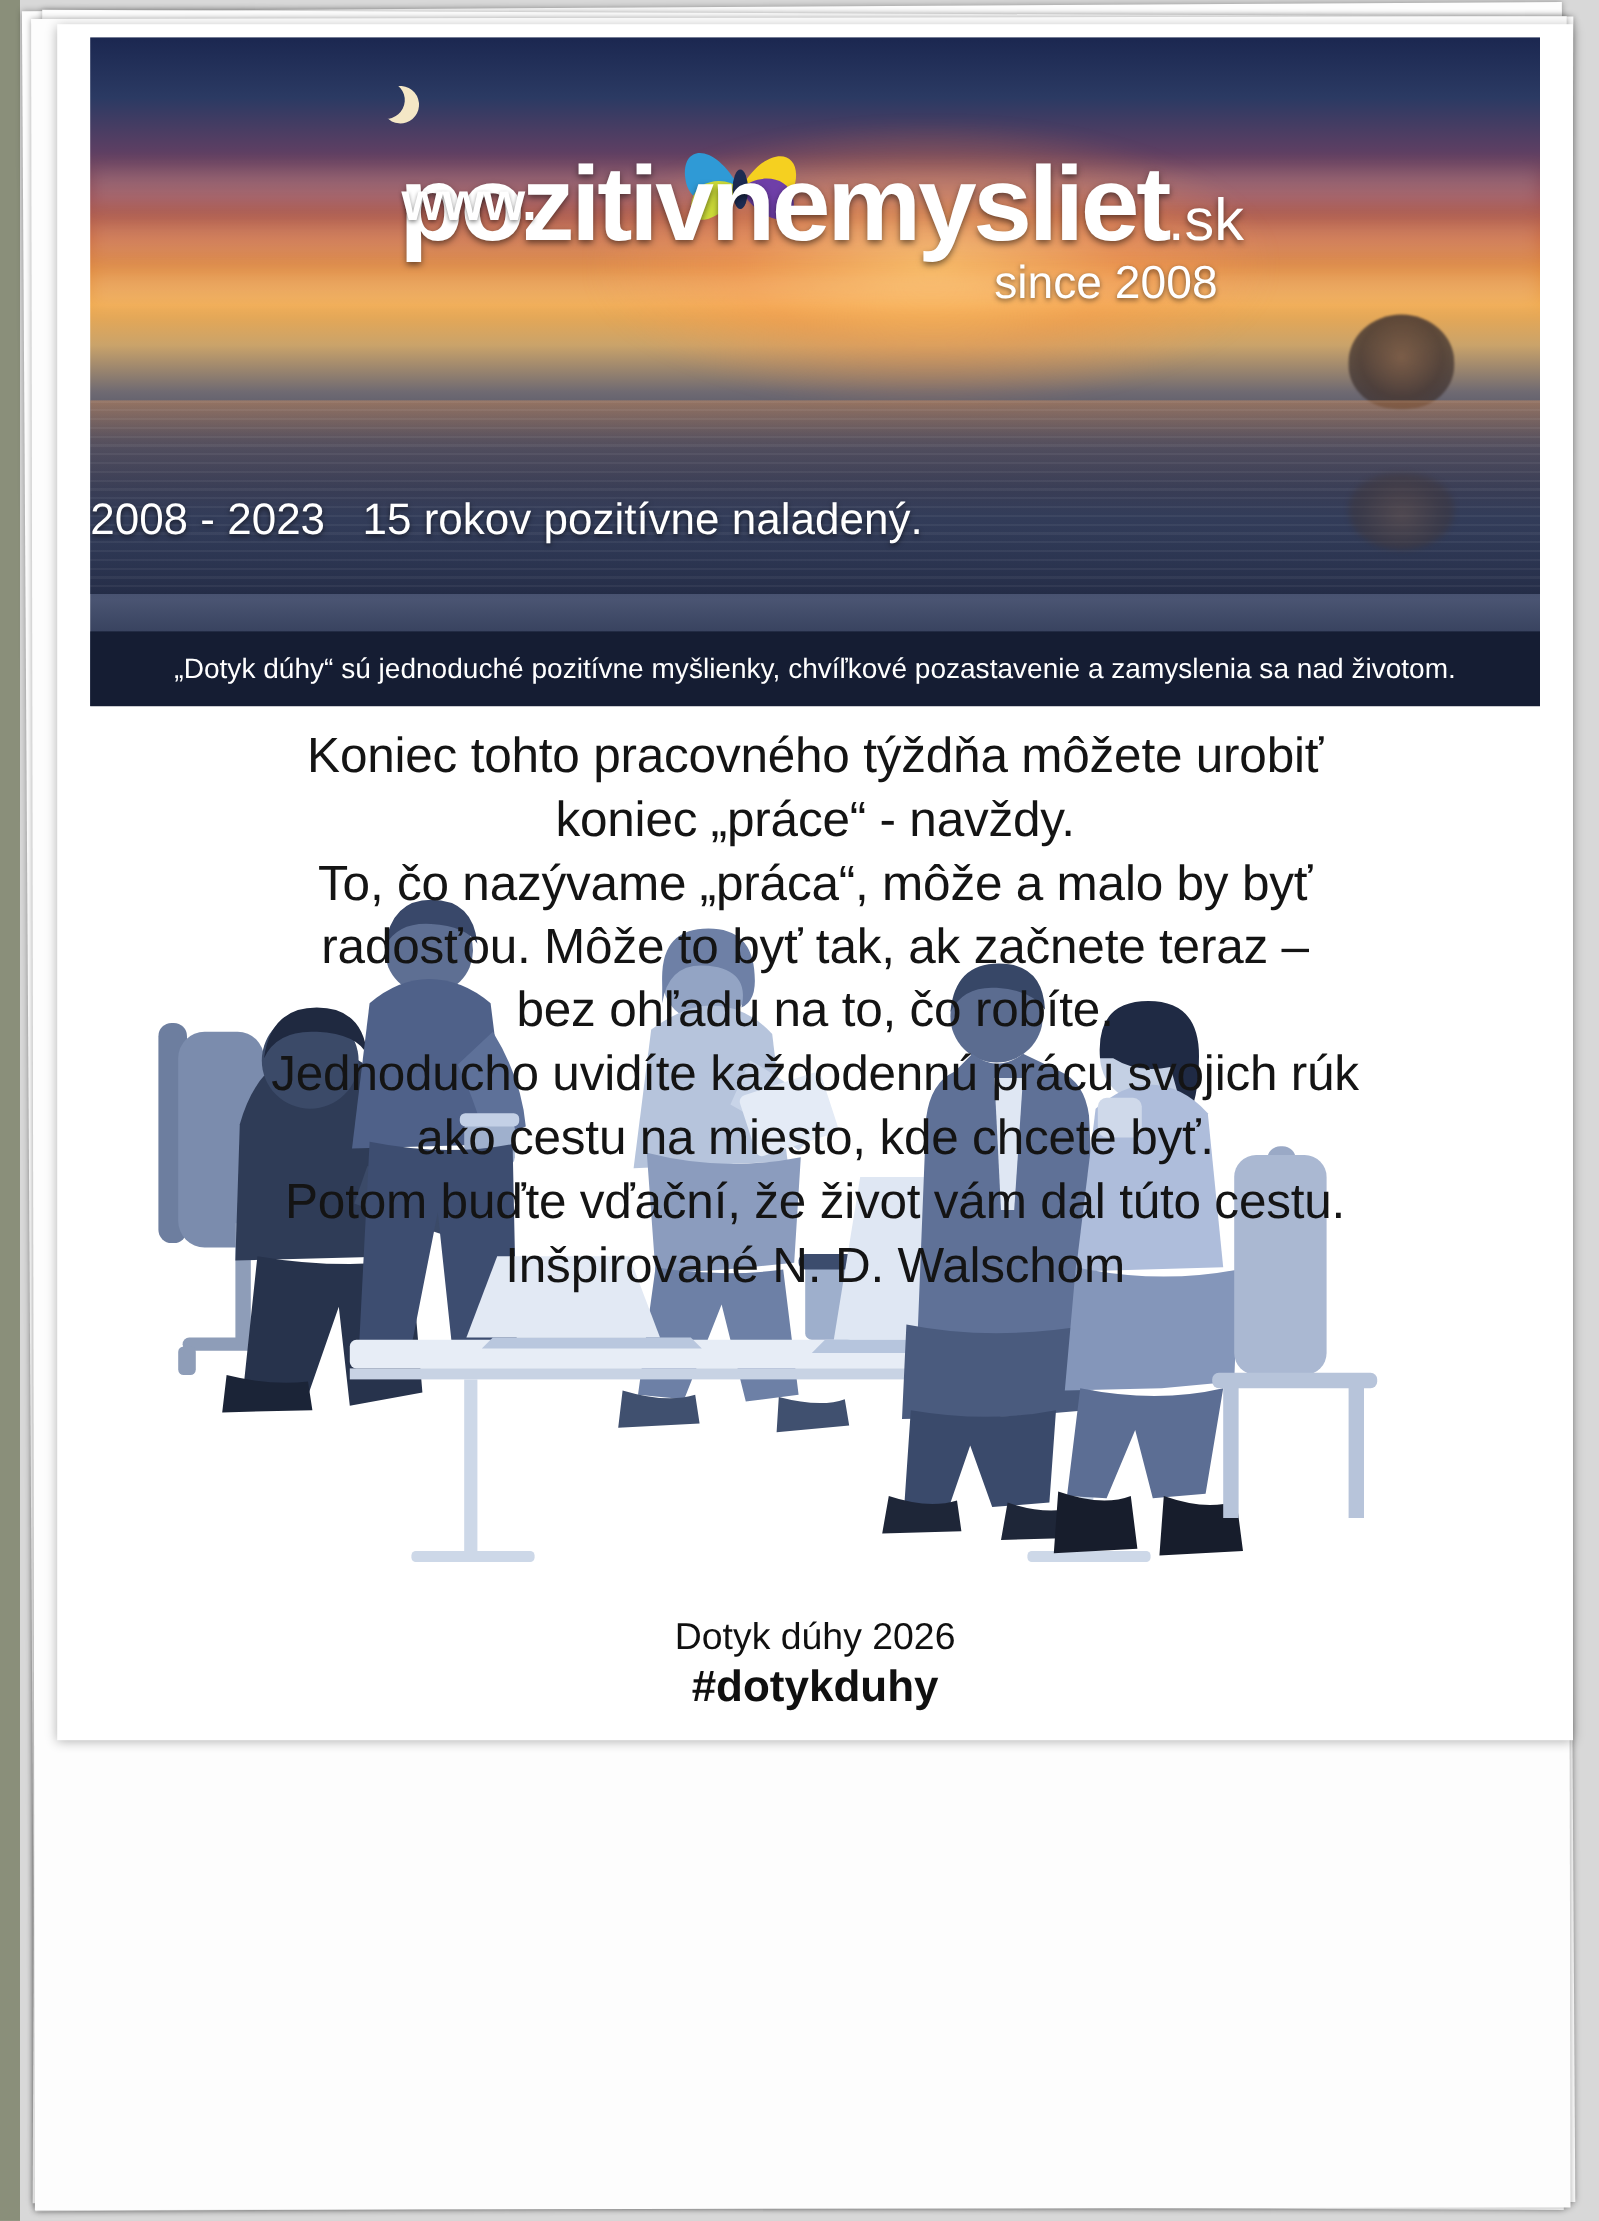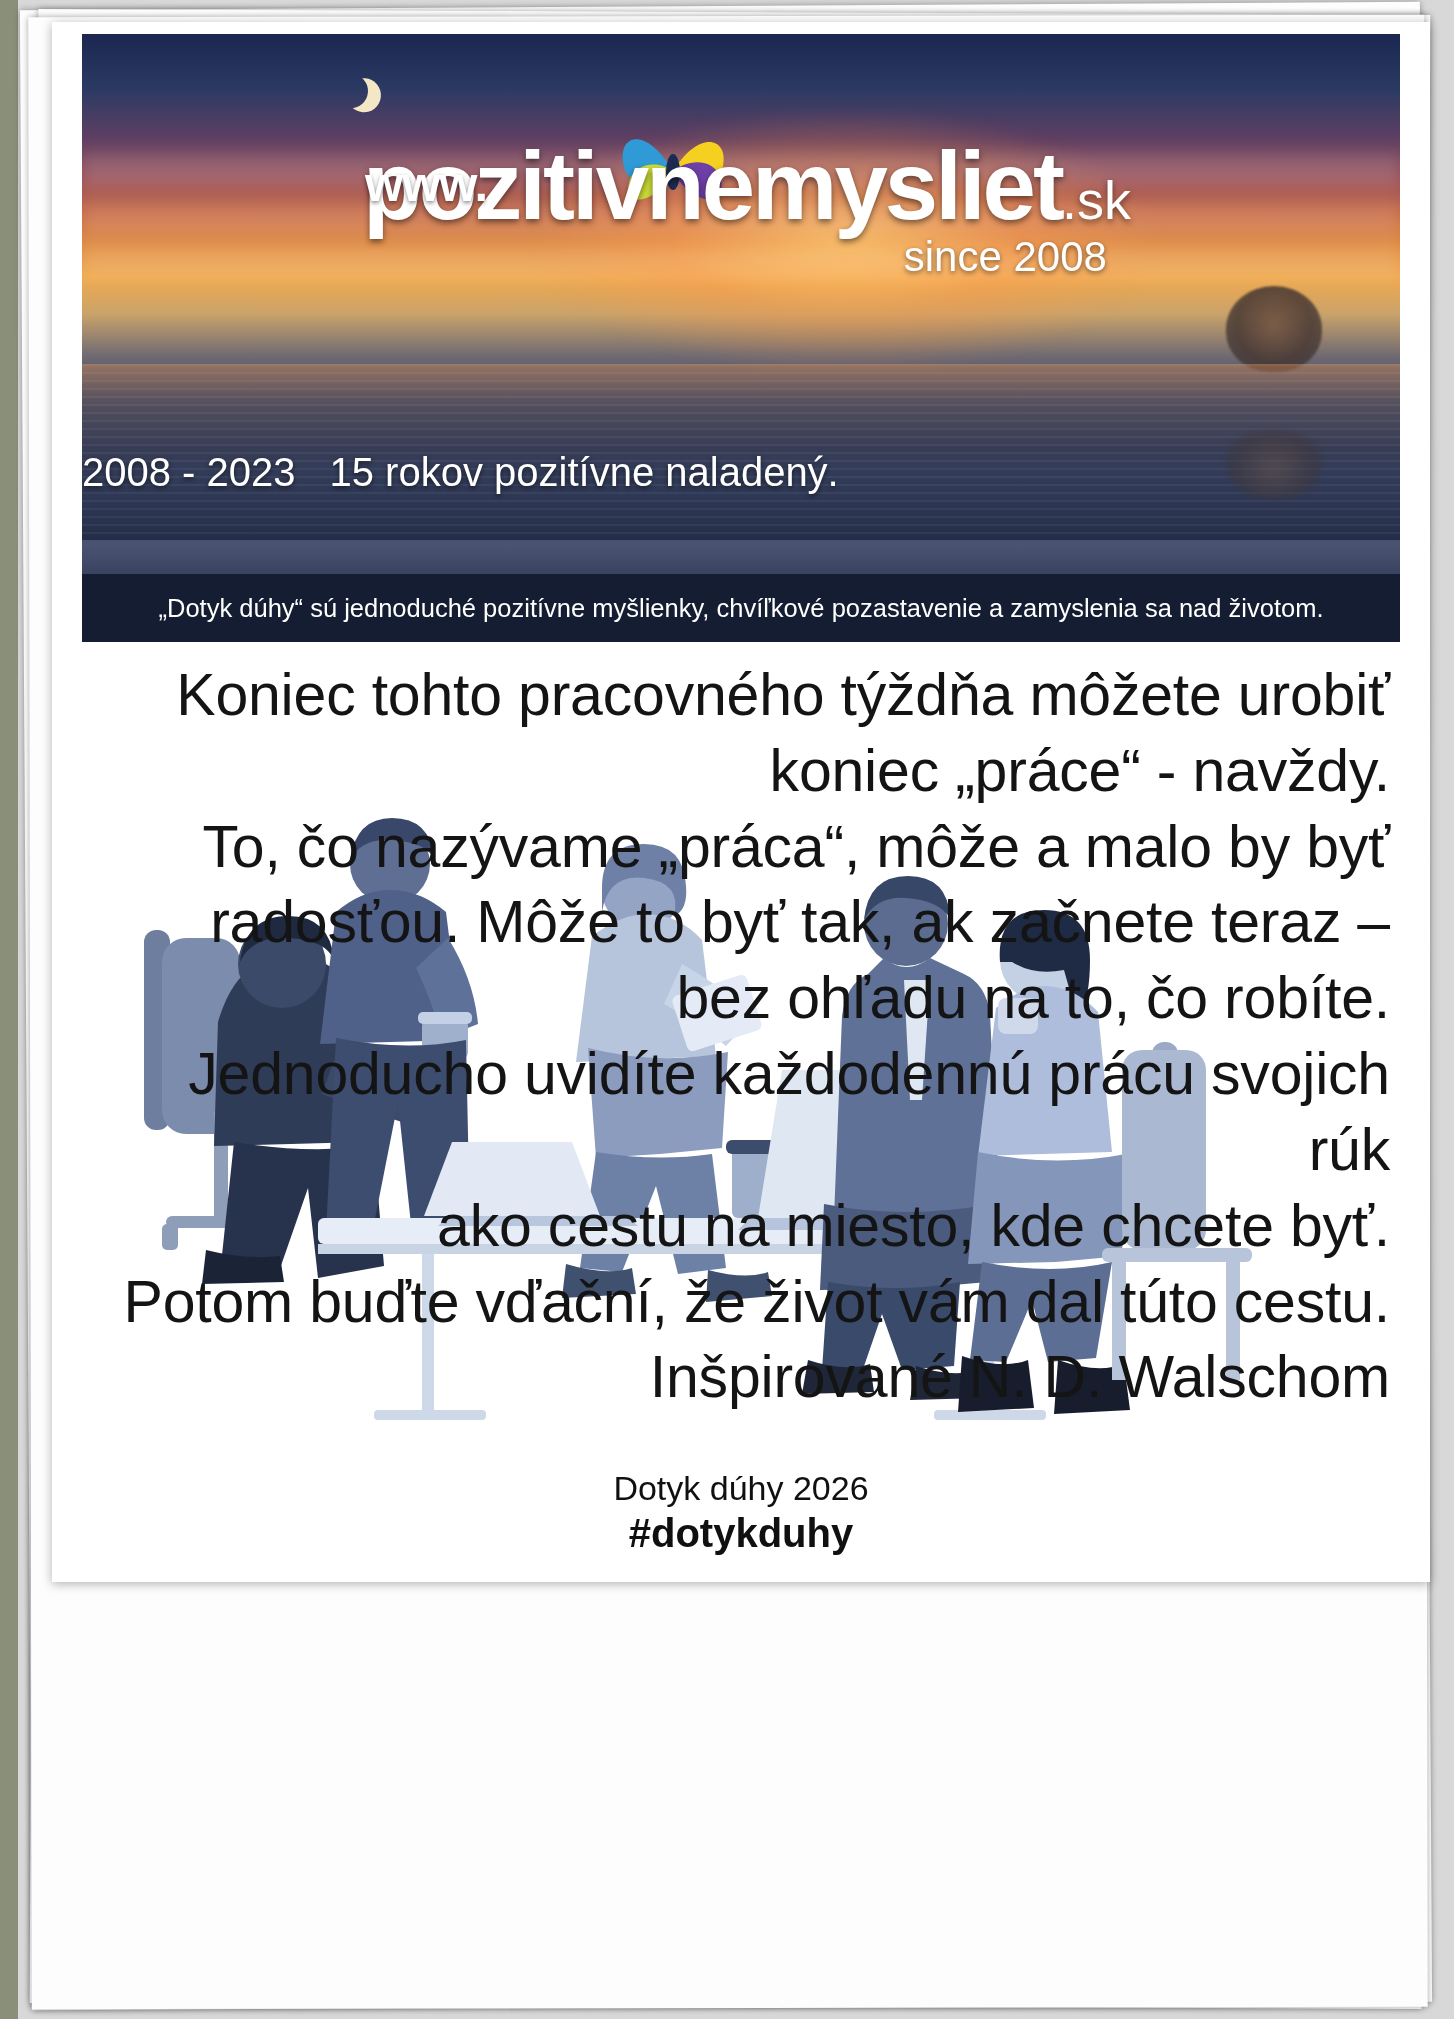--- a/index.html
+++ b/index.html
@@ -193,23 +193,23 @@
     background: #151d33;
     color: #ffffff;
     font-size: 25.5px;
   }
 
   
   .quote {
     position: relative;
     z-index: 3;
     margin: 16px 40px 0 40px;
-    text-align: right;
+    text-align: center;
     color: #141414;
-    font-size: 59px;
+    font-size: 45px;
     line-height: 1.285;
     letter-spacing: -0.2px;
   }
   .quote p { margin: 0; }
 
   
   .illustration {
     position: absolute;
     left: 70px;
     bottom: 150px;

